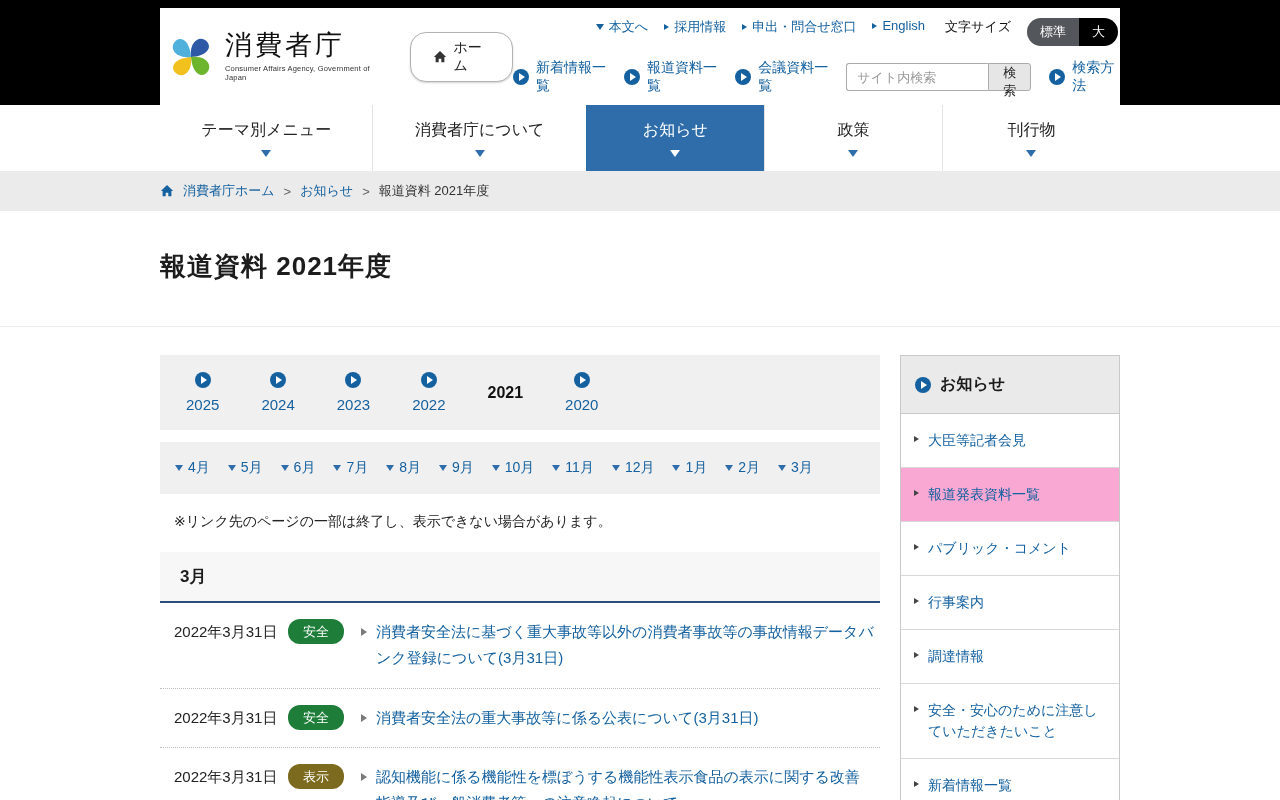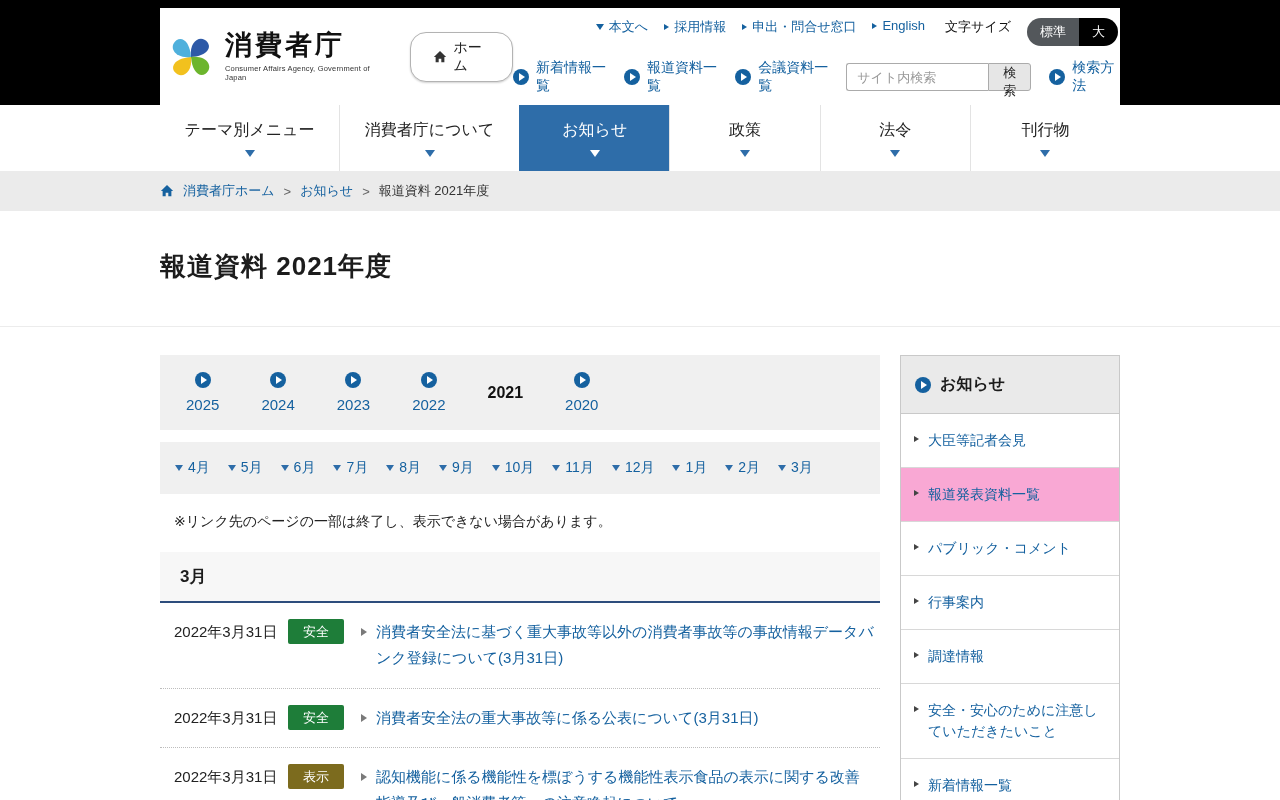--- a/index.html
+++ b/index.html
@@ -7,21 +7,21 @@
   body { background:#fff; font-family:"Liberation Sans","DejaVu Sans",sans-serif; color:#222; }
   a { text-decoration:none; cursor:pointer; }
 
   
   .site-header { background:#000; padding-top:8px; }
   .header-inner { width:960px; margin:0 auto; background:#fff; height:97px;
                   display:flex; align-items:center; position:relative; }
 
   .logo { display:flex; align-items:center; gap:9px; padding-left:6px; }
   .logo-text { display:flex; flex-direction:column; }
-  .logo-title { font-size:27px; font-weight:bold; letter-spacing:3px; color:#111; line-height:1.1; }
+  .logo-title { font-size:27px; font-weight:normal; letter-spacing:3px; color:#111; line-height:1.1; }
   .logo-sub { font-size:7.5px; color:#333; margin-top:3px; letter-spacing:.2px; }
 
   .home-btn { margin-left:38px; display:flex; align-items:center; gap:7px;
               border:1px solid #b3b3b3; border-radius:16px; background:#fff;
               padding:6px 22px; font-size:14px; color:#222;
               box-shadow:0 1px 2px rgba(0,0,0,.18); }
 
   .header-right { margin-left:auto; display:flex; flex-direction:column;
                   align-items:flex-end; gap:13px; padding-right:2px; }
   .util-row { display:flex; align-items:flex-start; gap:16px; font-size:13px; }
@@ -92,21 +92,21 @@
 
   .note { margin:19px 0 0 14px; font-size:14px; color:#222; }
 
   .month-heading { margin-top:21px; background:#f7f7f7; border-bottom:2px solid #2d4d7c;
                    padding:13px 20px; font-size:17px; font-weight:bold; color:#1c1c1c; }
 
   .release-row { display:flex; align-items:flex-start; padding:16px 6px 16px 14px;
                  border-bottom:1px dotted #bdbdbd; }
   .release-date { width:112px; flex:none; font-size:15px; color:#222; line-height:26px; }
   .release-badge { flex:none; width:56px; height:25px; line-height:25px; text-align:center;
-                   color:#fff; font-size:13px; border-radius:2px; margin:0 17px 0 2px; }
+                   color:#fff; font-size:13px; border-radius:12px; margin:0 17px 0 2px; }
   .release-row .list-arrow { margin-top:9px; margin-right:9px; border-left-color:#7a7a7a; }
   .release-link { font-size:15px; color:#15619f; line-height:1.75; flex:1; }
 
   
   .sidebar { width:220px; flex:none; border:1px solid #c9c9c9; background:#fff; }
   .sidebar-head { display:flex; align-items:center; gap:9px; background:#eaeaea;
                   padding:18px 14px; font-size:16px; font-weight:bold; color:#1c1c1c;
                   border-bottom:1px solid #c9c9c9; }
   .side-item { display:block; position:relative; padding:16px 12px 16px 27px; font-size:14px;
                color:#15619f; line-height:1.5; border-bottom:1px solid #d8d8d8; }
@@ -214,24 +214,20 @@
       </div>
       <div class="nav-tab active">
         <span>お知らせ</span>
         <span class="caret-down"></span>
       </div>
       <div class="nav-tab">
         <span>政策</span>
         <span class="caret-down"></span>
       </div>
       <div class="nav-tab">
-        <span>法令</span>
-        <span class="caret-down"></span>
-      </div>
-      <div class="nav-tab">
         <span>刊行物</span>
         <span class="caret-down"></span>
       </div>
     </div>
   </nav>
 
   <div class="breadcrumb">
     <div class="breadcrumb-inner">
       <span style="line-height:0;">
         <svg width="14" height="14" viewBox="0 0 16 16">

